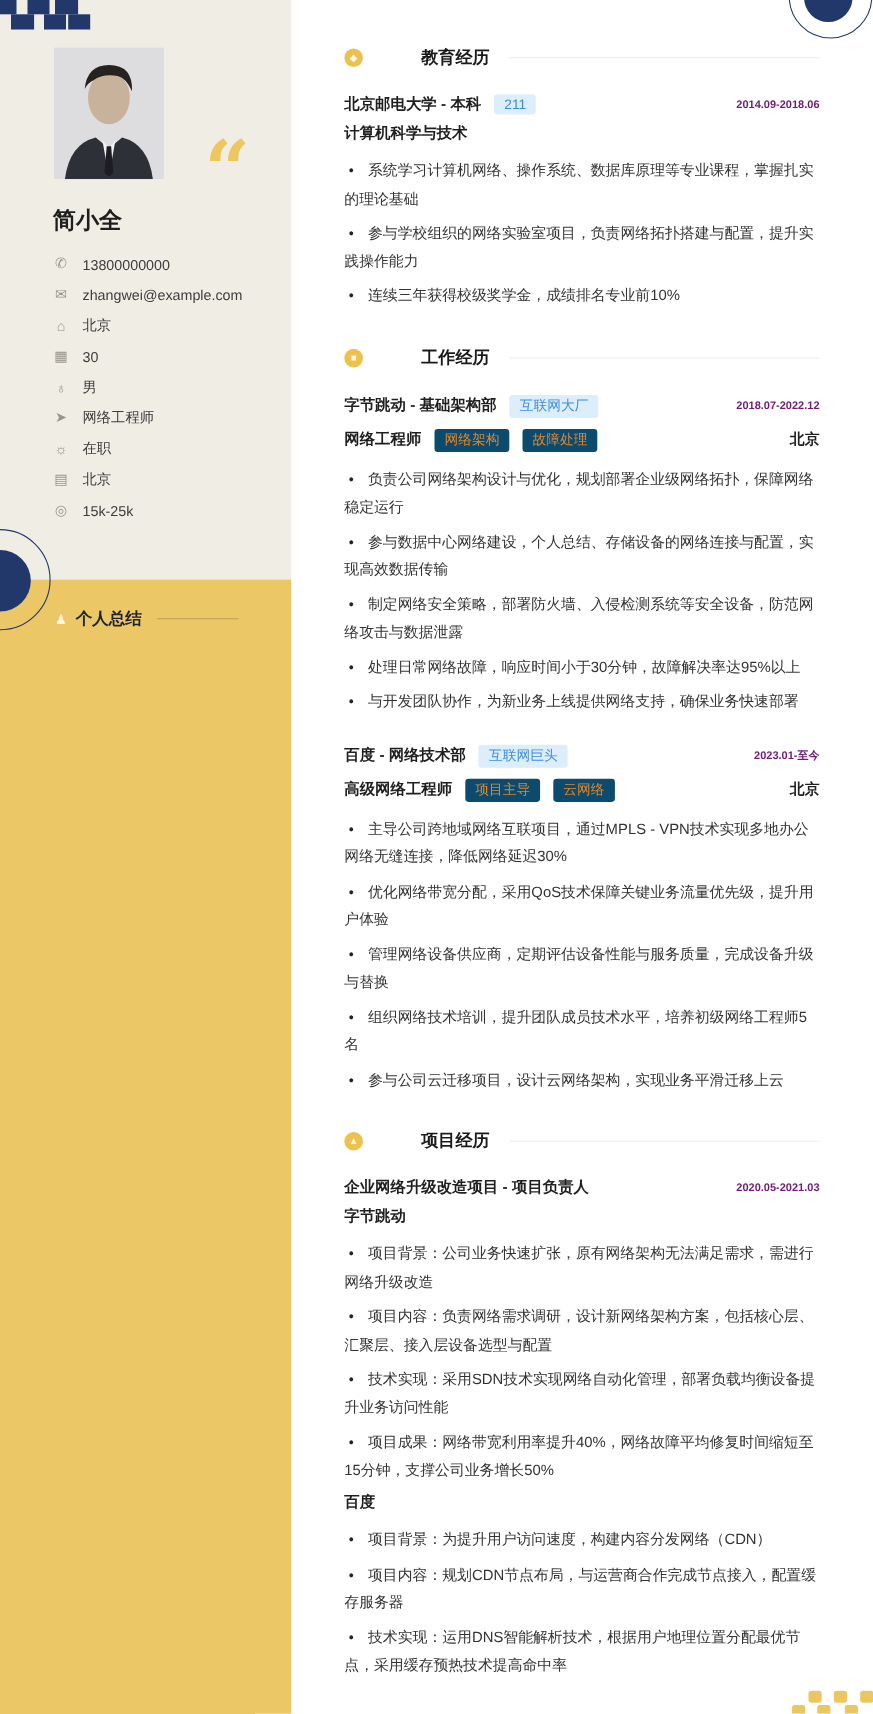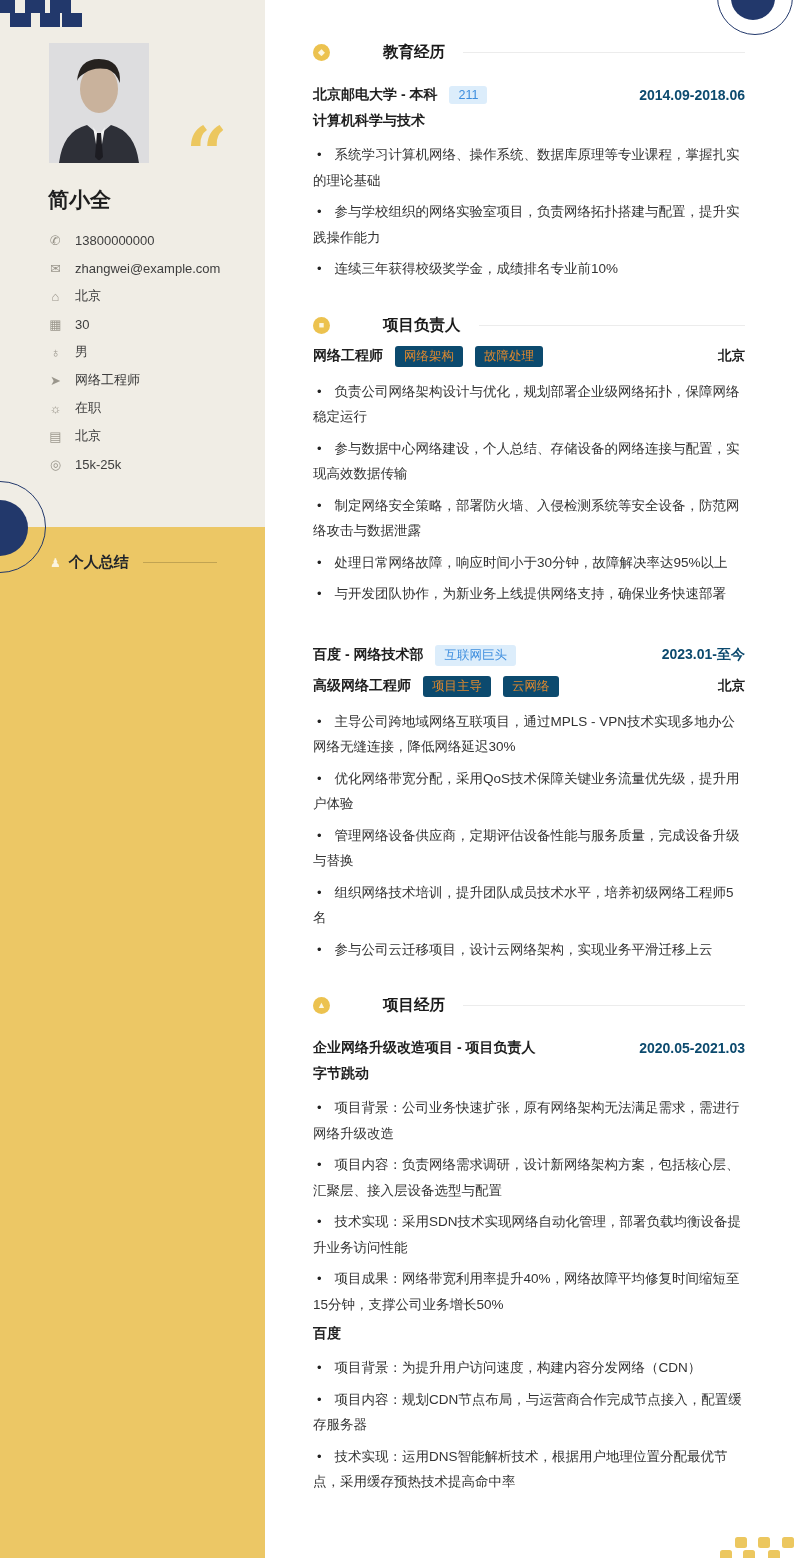--- a/index.html
+++ b/index.html
@@ -41,32 +41,32 @@
 
   .sec-head { display:flex; align-items:center; }
   .sec-head .ic { width:17px; height:17px; border-radius:50%; background:#ECC24F; color:#FDF7E2;
                   font-size:9px; line-height:17px; text-align:center; margin-right:10px; flex:none; }
   .sec-head .tt { font-size:15.5px; font-weight:bold; color:#1A1A1A; white-space:nowrap;margin-left:43px; }
   .sec-head .ln { flex:1; height:1px; background:#ECECEC; margin-left:18px; }
 
   .row { display:flex; align-items:center; justify-content:space-between; }
   .row .lft { display:flex; align-items:center; gap:12px;text-align:center; }
   .etitle { font-size:14px; font-weight:bold; color:#1F1F1F; }
-  .edate { font-size:14px; font-weight:bold; color:#0c4a6e; white-space:nowrap; }
+  .edate { font-size:10px; font-weight:bold; color:#701a75; white-space:nowrap; }
   .eloc { font-size:13.5px; font-weight:bold; color:#1F1F1F; }
   .tag { font-size:12.5px; padding:2px 9px; border-radius:3px; white-space:nowrap; }
   .tag.blue { background:#DCEDFB; color:#3E8EDE; }
   .tag.orange { background:#0c4a6e; color:#E0882C; }
 
   .bullets { margin-top:12px; }
   .b { font-size:13.5px; line-height:25.5px; color:#333; margin-bottom:6px; }
   .b .dot { font-size:13px; color:#222; margin:0 13px 0 4px; }
 
   .mt42{margin-top:42px;} .mt34{margin-top:33px;} .mt24{margin-top:23px;}
-  .mt26{margin-top:38px;} .mt10{margin-top:10px;} .mt8{margin-top:8px;}
+  .mt26{margin-top:26px;} .mt10{margin-top:10px;} .mt8{margin-top:8px;}
 
   .checker-br { position:absolute; right:0; bottom:0; }
 </style>
 </head>
 <body>
 
 <div class="page">
 
   <aside class="sidebar">
 
@@ -162,24 +162,31 @@
     </div>
     <div class="etitle mt8">计算机科学与技术</div>
     <div class="bullets">
       <p class="b"><span class="dot">•</span><span>系统学习计算机网络、操作系统、数据库原理等专业课程，掌握扎实的理论基础</span></p>
       <p class="b"><span class="dot">•</span><span>参与学校组织的网络实验室项目，负责网络拓扑搭建与配置，提升实践操作能力</span></p>
       <p class="b"><span class="dot">•</span><span>连续三年获得校级奖学金，成绩排名专业前10%</span></p>
     </div>
 
     <div class="sec-head mt34">
       <span class="ic">■</span>
-      <span class="tt">项目负责人</span>
+      <span class="tt">工作经历</span>
       <span class="ln"></span>
     </div>
 
+    <div class="row mt24">
+      <div class="lft">
+        <span class="etitle">字节跳动 - 基础架构部</span>
+        <span class="tag blue">互联网大厂</span>
+      </div>
+      <span class="edate">2018.07-2022.12</span>
+    </div>
     <div class="row mt10">
       <div class="lft">
         <span class="etitle">网络工程师</span>
         <span class="tag orange">网络架构</span>
         <span class="tag orange">故障处理</span>
       </div>
       <span class="eloc">北京</span>
     </div>
     <div class="bullets">
       <p class="b"><span class="dot">•</span><span>负责公司网络架构设计与优化，规划部署企业级网络拓扑，保障网络稳定运行</span></p>

